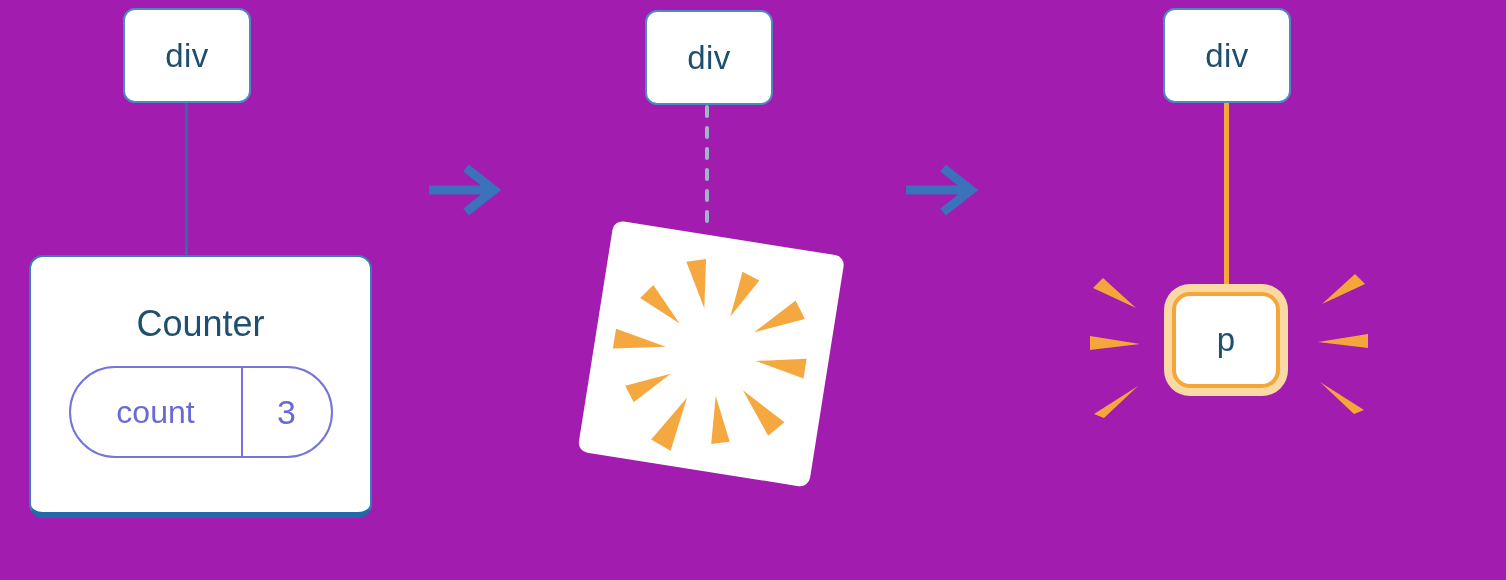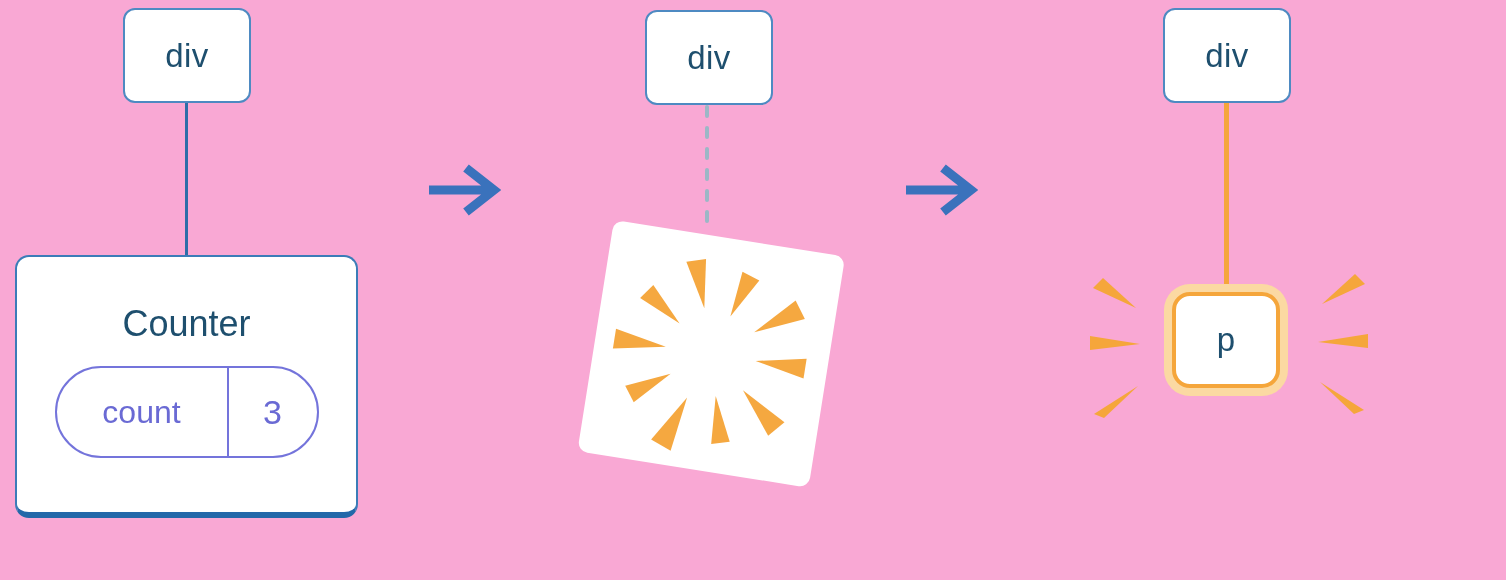--- a/index.html
+++ b/index.html
@@ -1,20 +1,20 @@
 <!DOCTYPE html>
 <html><head>
 <meta charset="utf-8">
 <style>
   * { box-sizing: border-box; margin: 0; padding: 0; }
   body { background: #3E5A63; }
   .stage {
     position: relative;
     width: 1506px; height: 580px;
-    background: #f9a8d4;
+    background: #a21caf;
     font-family: "Liberation Sans", sans-serif;
     overflow: hidden;
   }
 
   
   .node-box {
     position: absolute;
     width: 128px; height: 95px;
     background: #FFFFFF;
     border: 2px solid #4E8AC2;
@@ -24,21 +24,21 @@
   }
 
   
   .edge-blue   { position: absolute; width: 3px; background: #2E6DA8; }
   .edge-orange { position: absolute; width: 5px; background: #F5A63B; }
   .dash { position: absolute; }
   .dash line { stroke: #9CB7C6; stroke-width: 4; stroke-dasharray: 9 12; stroke-linecap: round; }
 
   
   .card {
-    position: absolute; left: 15px; top: 255px;
+    position: absolute; left: 29px; top: 255px;
     width: 343px; height: 263px;
     background: #FFFFFF;
     border: 2px solid #3B7CB8;
     border-bottom: 6px solid #2368A9;
     border-radius: 14px;
     display: flex; flex-direction: column; align-items: center;
   }
   .card-title { margin-top: 46px; font-size: 36px; color: #1E4F6E; }
   .pill {
     margin-top: 21px;

